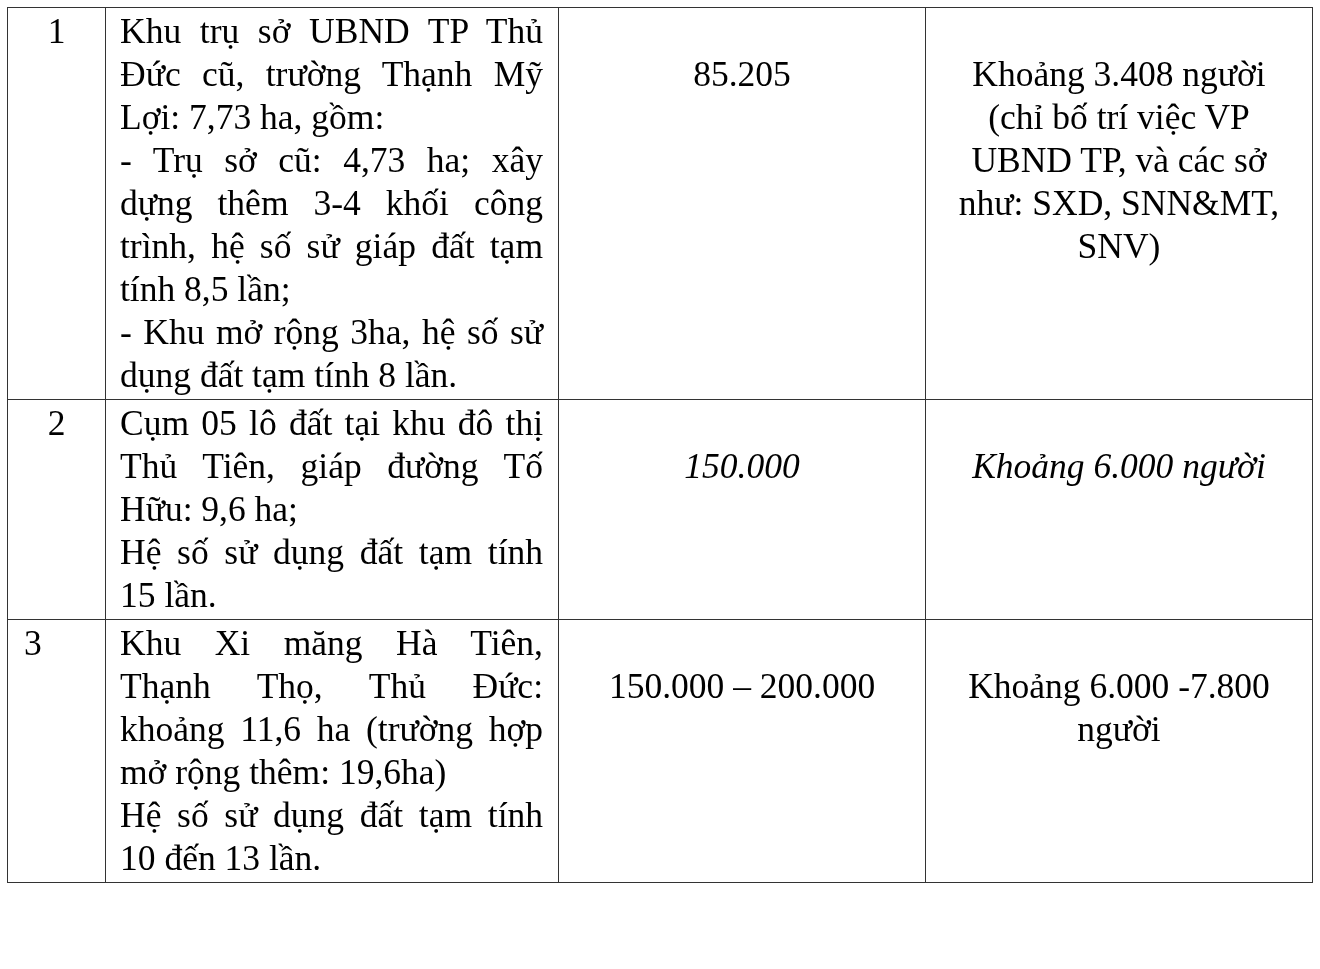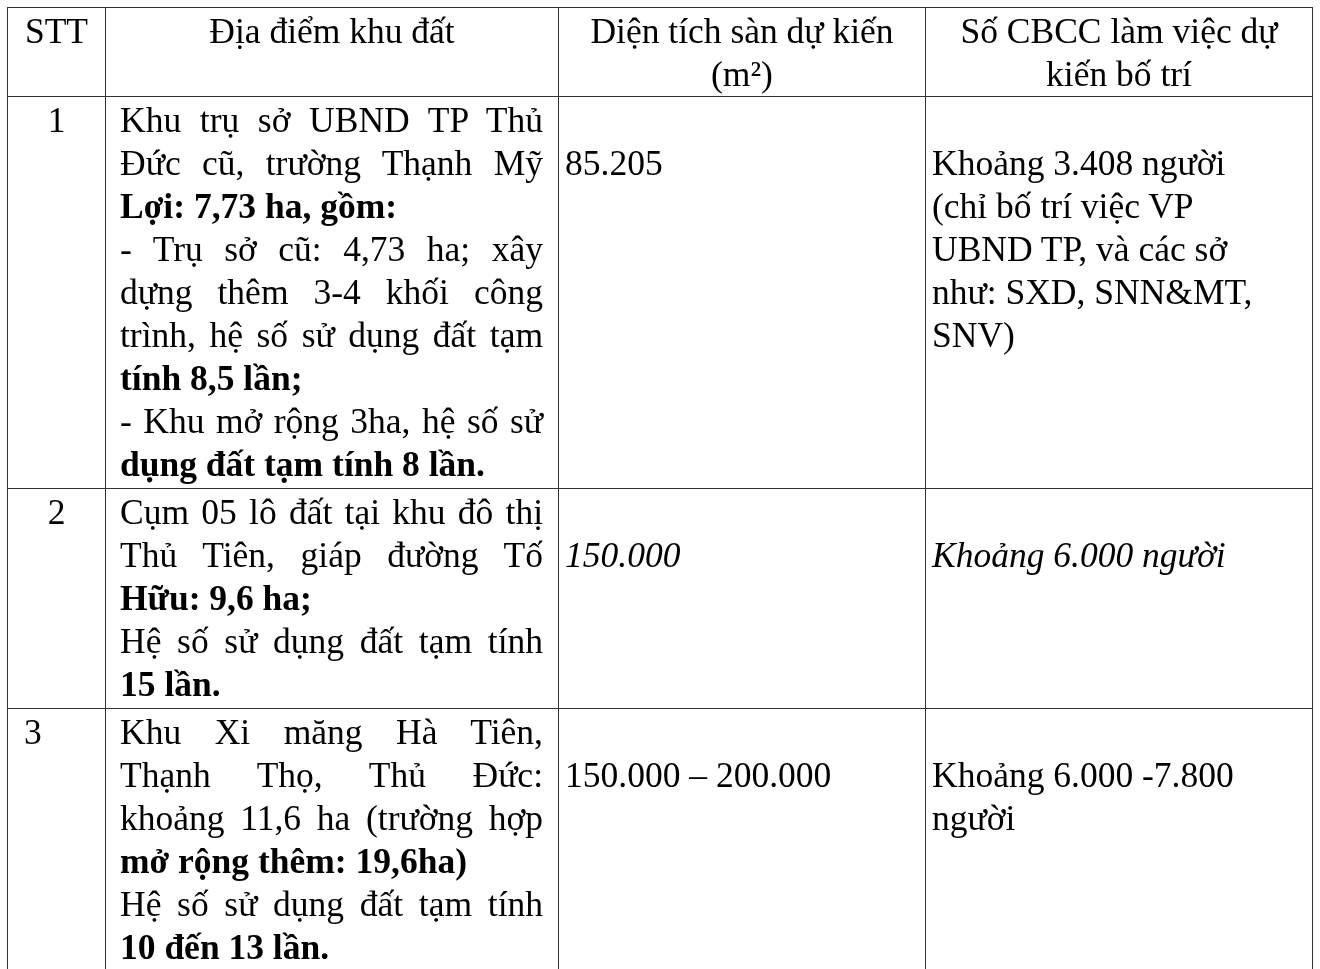--- a/index.html
+++ b/index.html
@@ -54,23 +54,23 @@
       text-align: justify;
       padding: 2px 15px 2px 14px !important;
     }
     .loc-line {
       display: block;
       text-align: justify;
       text-align-last: justify;
     }
     .loc-line.last {
       text-align-last: left;
-      font-weight: bold;
     }
     .center-cell {
+      text-align: center;
       padding-left: 6px !important;
       padding-right: 6px !important;
     }
     .row-1 { height: 389px; }
     .row-2 { height: 215px; }
     .row-3 { height: 260px; }
     .pad-r1 { padding-top: 45px !important; }
     .pad-r2 { padding-top: 45px !important; font-style: italic; }
     .pad-r3 { padding-top: 45px !important; }
     .block-line { display: block; }
@@ -79,48 +79,32 @@
 <body>
 
 <table class="doc-table">
   <colgroup>
     <col class="col-stt">
     <col class="col-loc">
     <col class="col-area">
     <col class="col-staff">
   </colgroup>
   <tbody>
-      <tr class="hdr-row">
-    <th class="th-cell">
-      <span>STT</span>
-    </th>
-    <th class="th-cell">
-      <span>Địa điểm khu đất</span>
-    </th>
-    <th class="th-cell">
-      <span class="block-line">Diện tích sàn dự kiến</span>
-      <span class="block-line">(m²)</span>
-    </th>
-    <th class="th-cell">
-      <span class="block-line">Số CBCC làm việc dự</span>
-      <span class="block-line">kiến bố trí</span>
-    </th>
-  </tr>
 
   <tr class="row-1">
     <td class="stt-cell">
       <span>1</span>
     </td>
     <td class="loc-cell">
       <span class="loc-line">Khu trụ sở UBND TP Thủ</span>
       <span class="loc-line">Đức cũ, trường Thạnh Mỹ</span>
       <span class="loc-line last">Lợi: 7,73 ha, gồm:</span>
       <span class="loc-line">- Trụ sở cũ: 4,73 ha; xây</span>
       <span class="loc-line">dựng thêm 3-4 khối công</span>
-      <span class="loc-line">trình, hệ số sử dụng đất tạm</span>
+      <span class="loc-line">trình, hệ số sử giáp đất tạm</span>
       <span class="loc-line last">tính 8,5 lần;</span>
       <span class="loc-line">- Khu mở rộng 3ha, hệ số sử</span>
       <span class="loc-line last">dụng đất tạm tính 8 lần.</span>
     </td>
     <td class="center-cell pad-r1">
       <span>85.205</span>
     </td>
     <td class="center-cell pad-r1">
       <span class="block-line">Khoảng 3.408 người</span>
       <span class="block-line">(chỉ bố trí việc VP</span>

